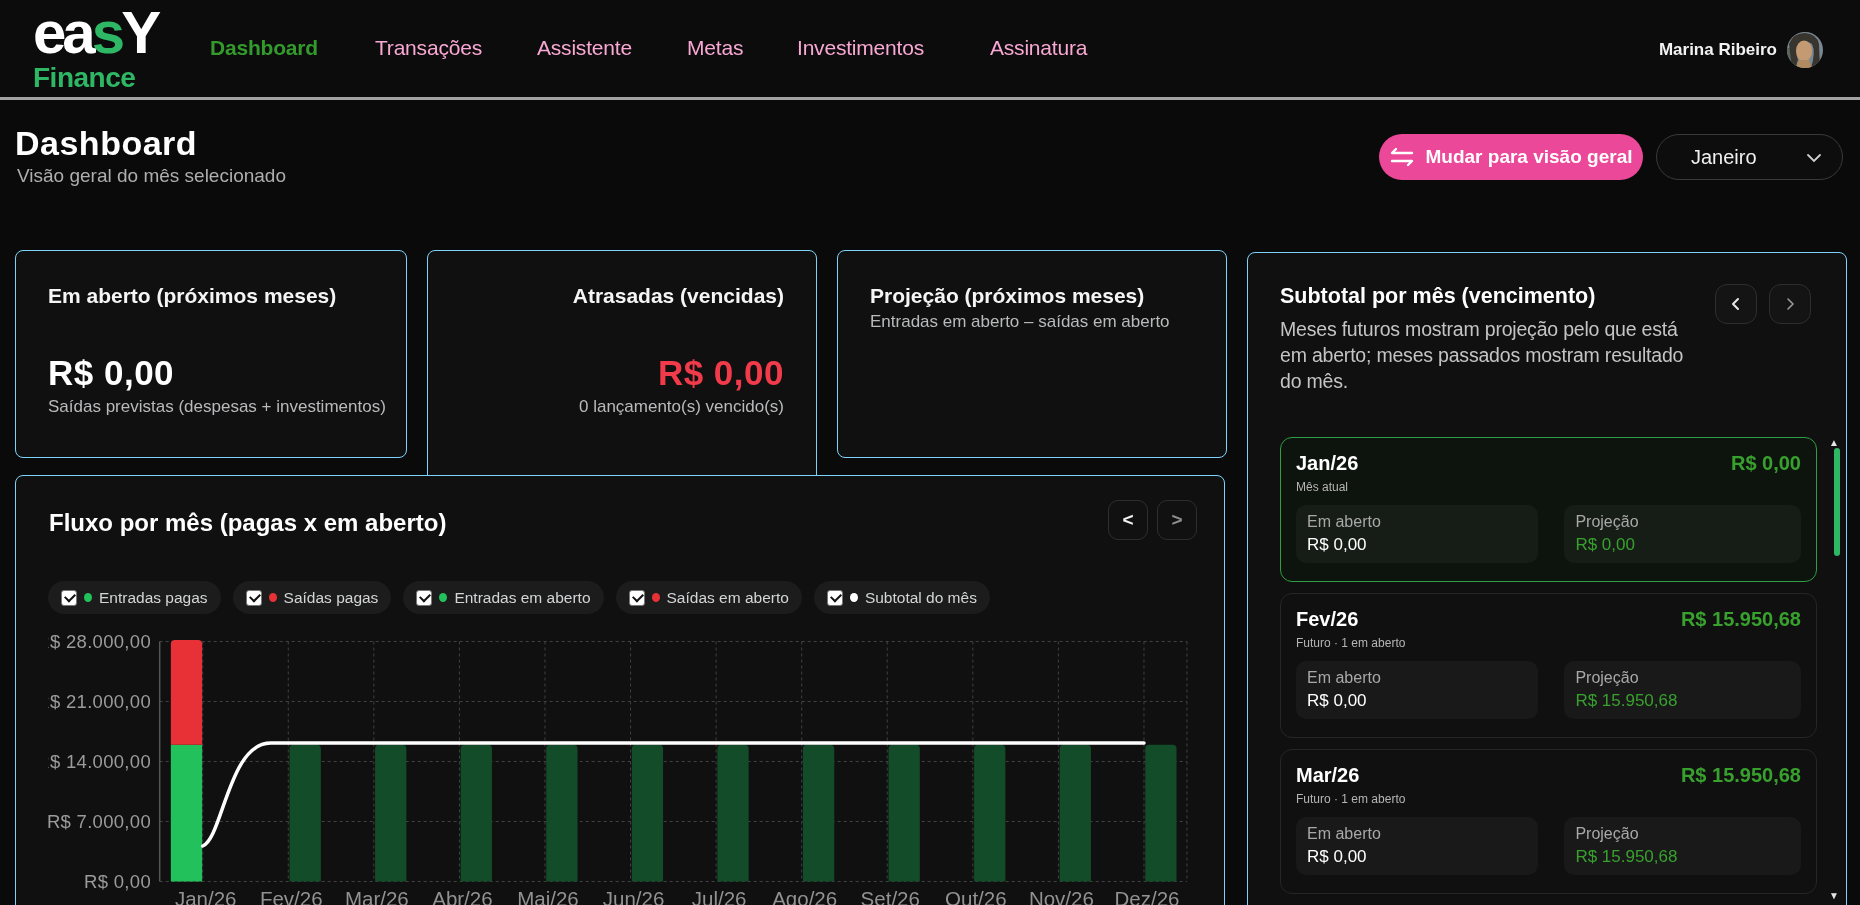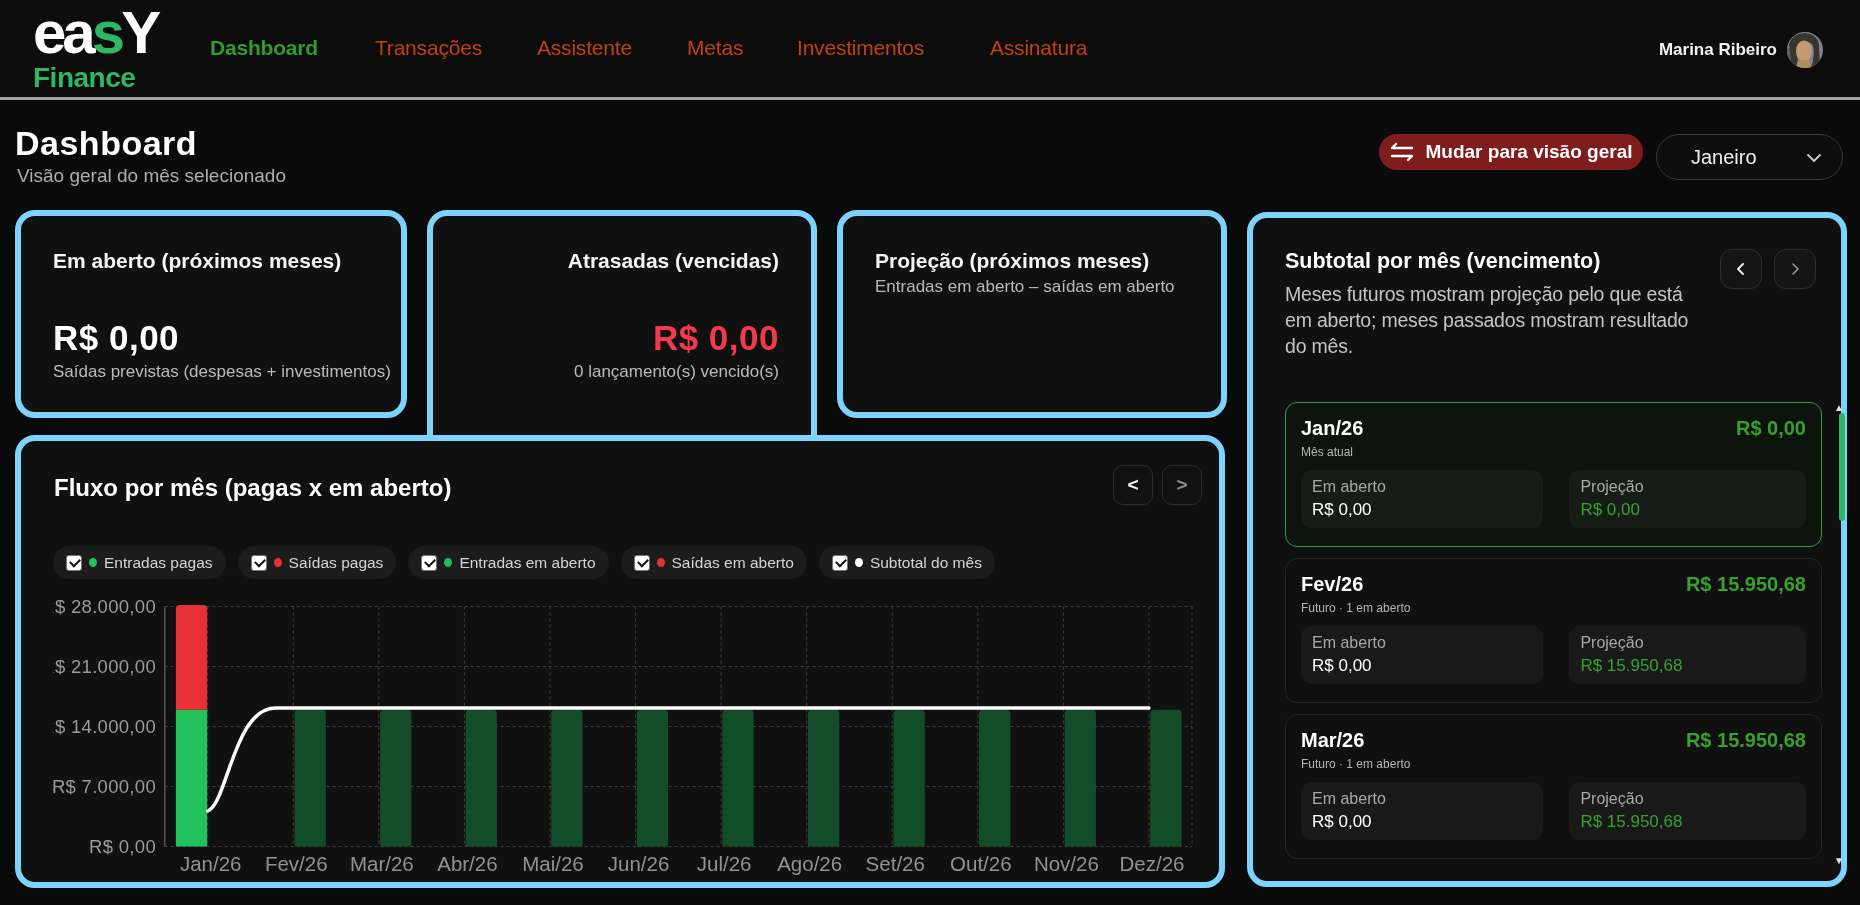--- a/index.html
+++ b/index.html
@@ -15,47 +15,48 @@
     height:100px; background:#0c0c0c;
     border-bottom:3px solid #a3a3a3;
     display:flex; align-items:center;
     position:relative;
   }
   .logo { position:absolute; left:33px; top:3px; line-height:1; }
   .logo .word { font-size:60px; font-weight:800; letter-spacing:-4px; }
   .logo .word .w { color:#fff; }
   .logo .word .g { color:#2eb765; }
   .logo .fin { font-size:28px; font-weight:700; color:#2eb765; margin-top:1px; letter-spacing:-0.5px; }
-  nav a { position:absolute; top:36px; text-decoration:none; color:#c2410c; font-size:21px; letter-spacing:-0.2px; }
+  nav a { position:absolute; top:36px; text-decoration:none; color:#f9a8d4; font-size:21px; letter-spacing:-0.2px; }
   nav a.active { color:#339b2c; font-weight:700; }
   .user { position:absolute; right:37px; top:0; height:100px; display:flex; align-items:center; gap:10px; }
   .user .name { font-size:17px; font-weight:700; color:#f2f2f2; }
   .avatar { width:36px; height:36px; border-radius:50%; overflow:hidden; }
   
   .titlebar { position:relative; height:110px; }
   .titlebar h1 { position:absolute; left:15px; top:24px; font-size:34px; font-weight:800; letter-spacing:0.5px; }
   .titlebar .sub { position:absolute; left:17px; top:65px; font-size:19px; color:#aeaeae; }
   .btn-green {
-    position:absolute; left:1379px; top:34px; width:264px; height:36px;
-    background:#7f1d1d; border-radius:23px; color:#fff;
+    position:absolute; left:1379px; top:34px; width:264px; height:46px;
+    background:#ec4899; border-radius:23px; color:#fff;
     display:flex; align-items:center; justify-content:center; gap:12px;
     font-size:19px; font-weight:700;
   }
   .select {
     position:absolute; left:1656px; top:34px; width:187px; height:46px;
     border:1px solid #3a3a3a; border-radius:23px; background:#0d0d0d;
     display:flex; align-items:center; color:#f0f0f0; font-size:20px;
     padding-left:34px;
   }
   .select .chev { position:absolute; right:20px; top:17px; }
   
   .content { position:relative; }
   .card {
-    background:#101010; border:6px solid #7dd3fc; border-radius:20px;
+    background:#101010; border:1px solid #7dd3fc; border-radius:8px;
     position:absolute;
+    margin-top:40px;
   }
   .stat1 { left:15px; top:0; width:392px; height:208px; }
   .stat2 { left:427px; top:0; width:390px; height:264px;text-align:right; }
   .stat3 { left:837px; top:0; width:390px; height:208px; }
   .stat { padding:33px 32px; }
   .stat h3 { font-size:21px; font-weight:700; color:#f5f5f5; }
   .stat .val { font-size:35px; font-weight:800; margin-top:45px; letter-spacing:0.5px;}
   .stat .desc { font-size:17px; color:#b9babc; margin-top:4px; white-space:nowrap; }
   .val.white { color:#fff; }
   .val.red { color:#f23b4a; }

